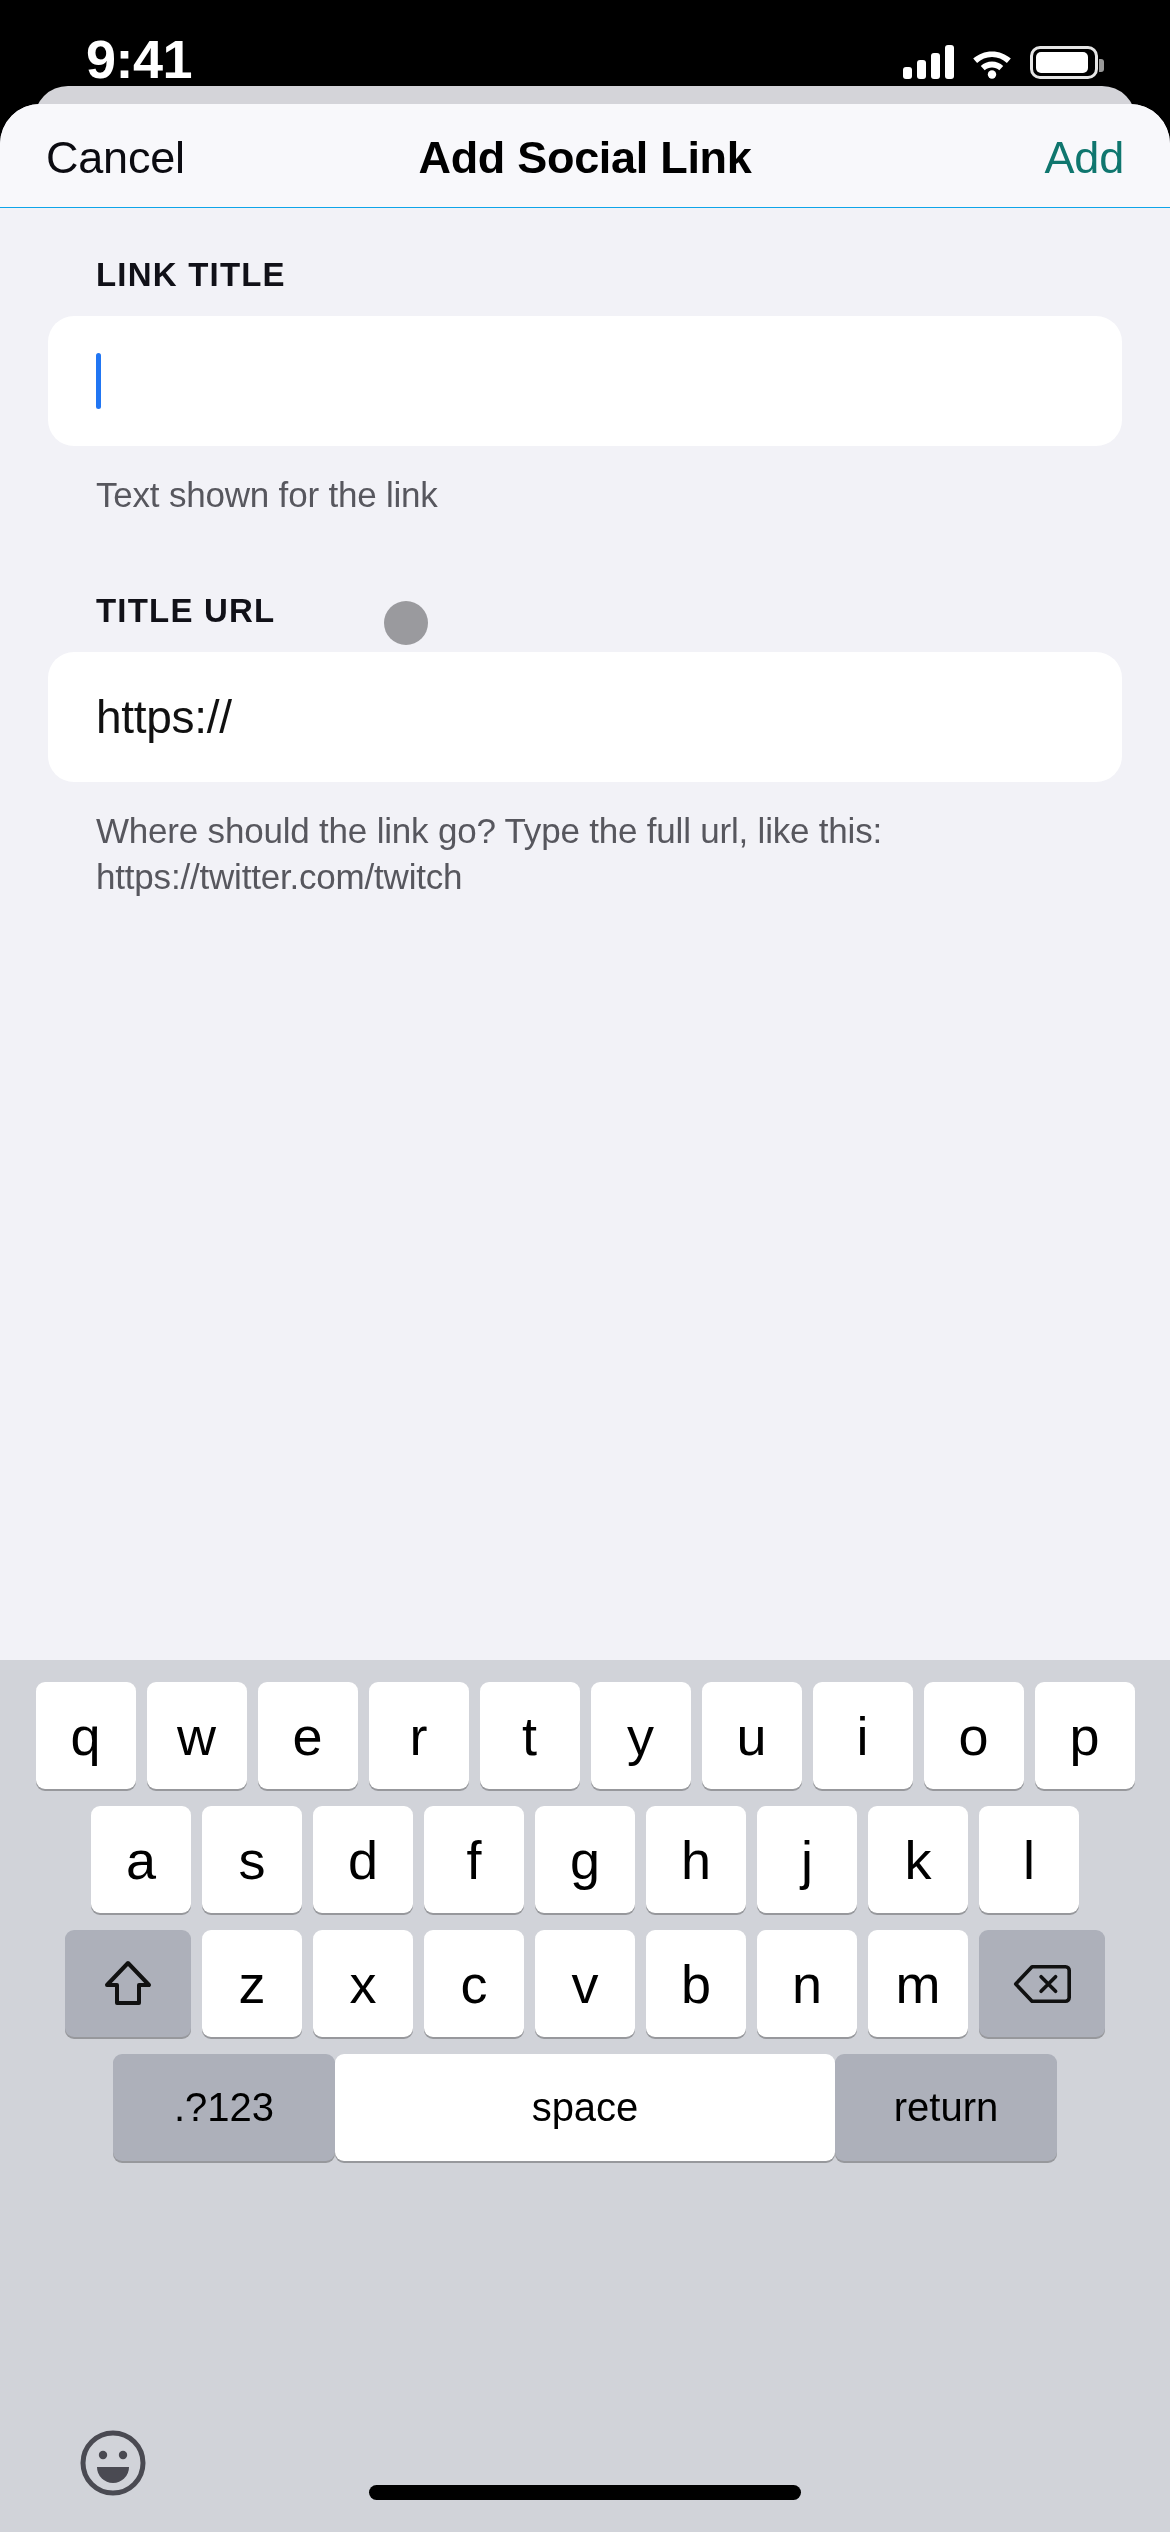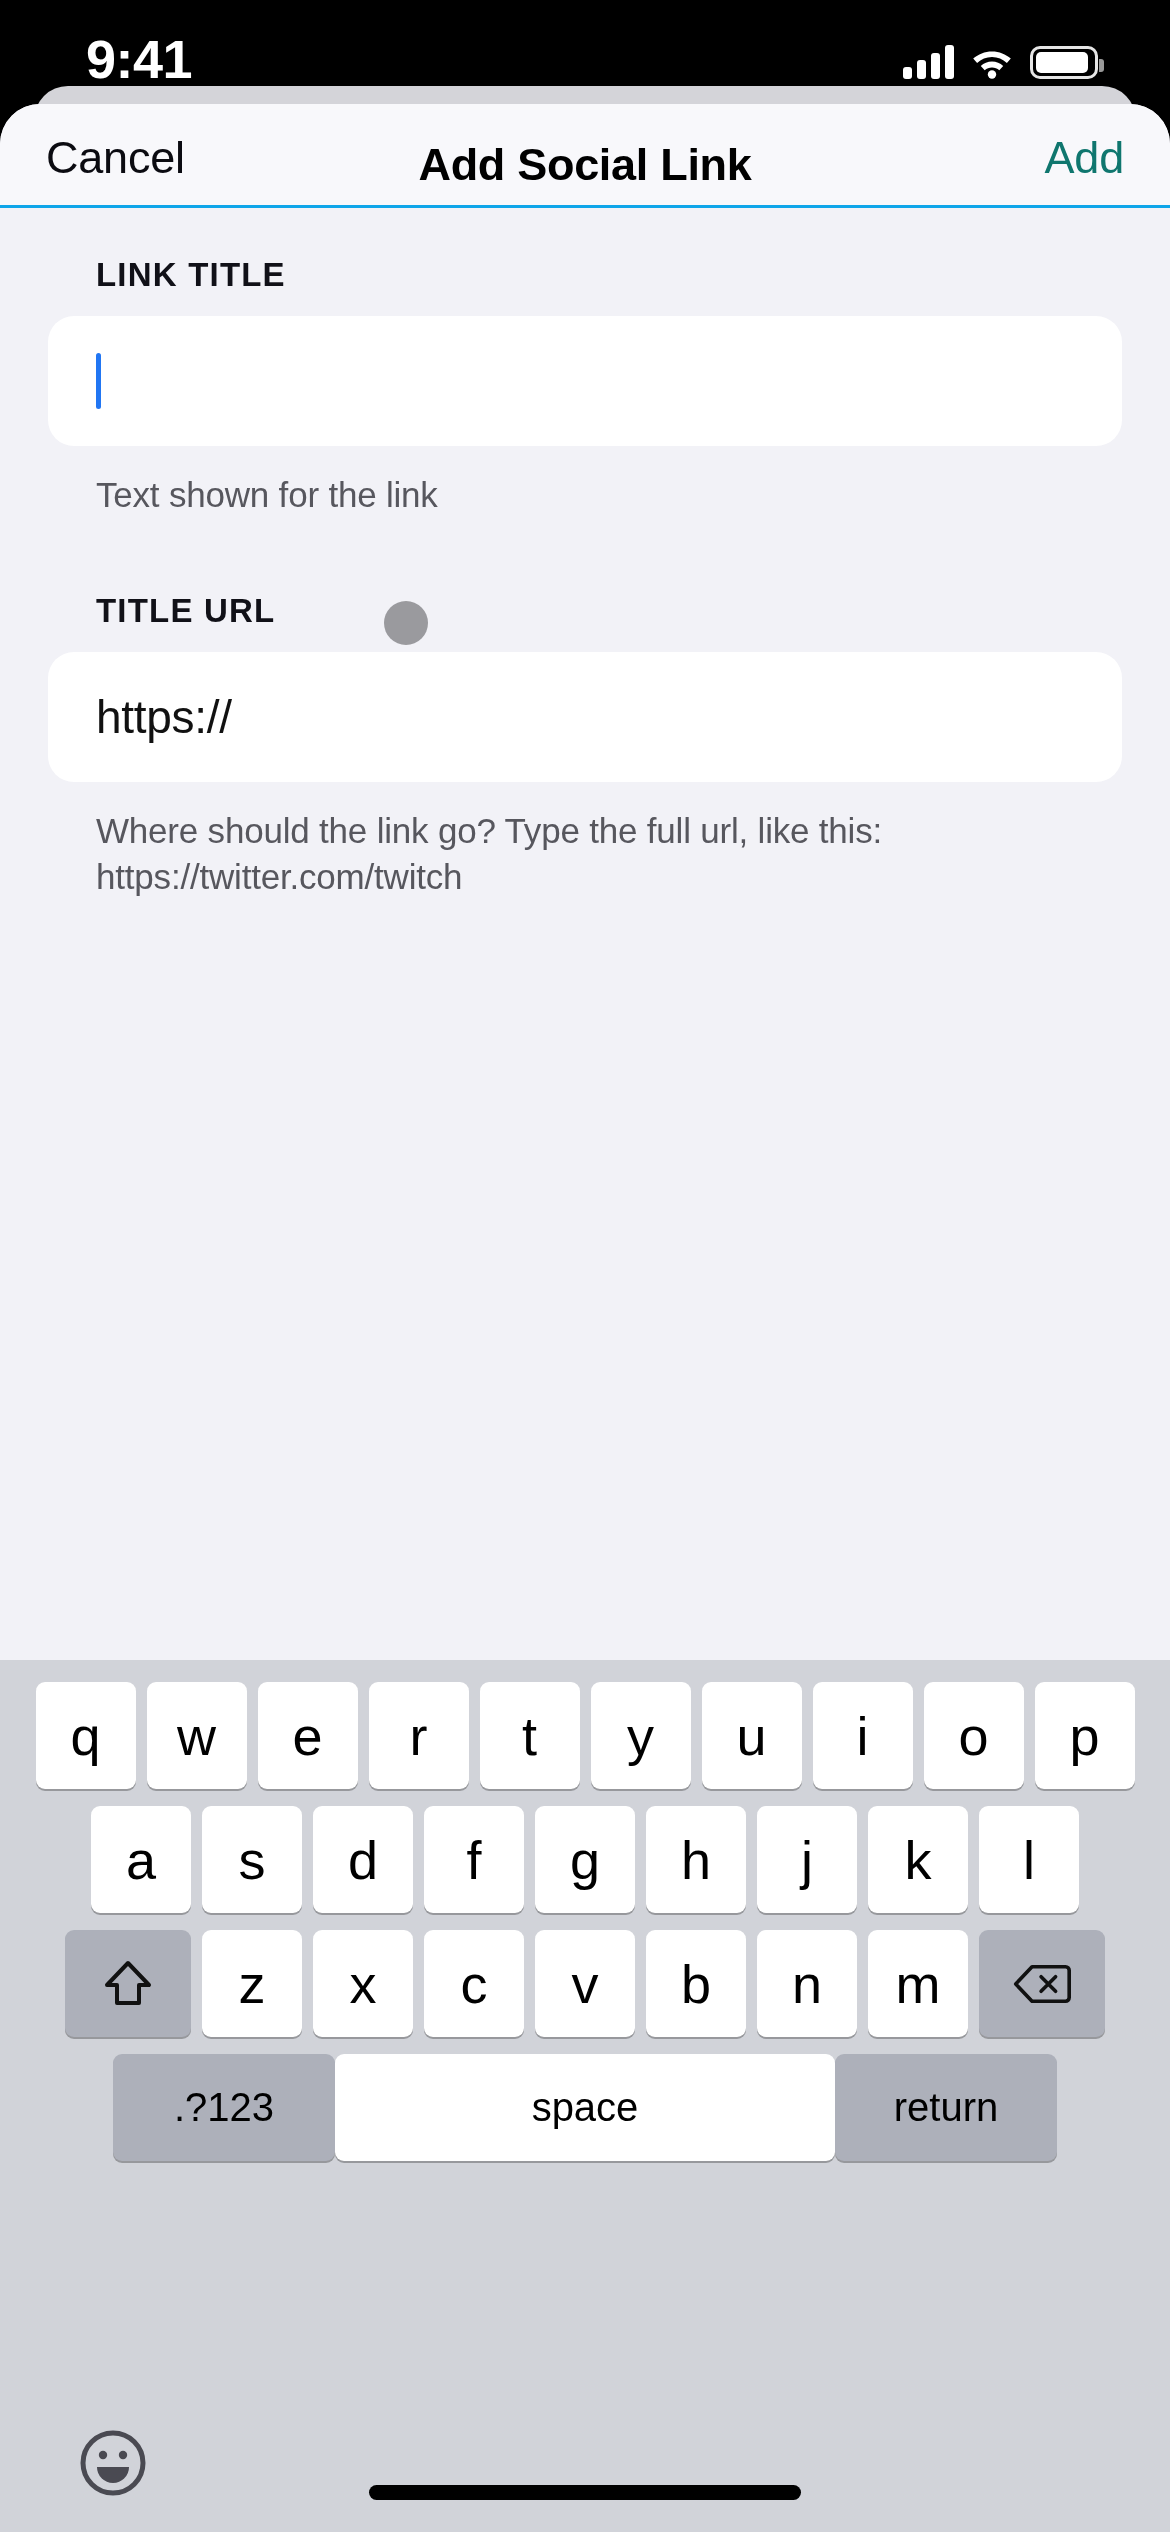--- a/index.html
+++ b/index.html
@@ -57,28 +57,28 @@
   
   .sheet {
     position:absolute; left:0; top:104px; width:1170px; height:2428px;
     background:#f2f2f7; border-radius:40px 40px 0 0; overflow:hidden;
   }
 
   
   .navbar {
     position:relative; width:1170px; height:104px;
     background:#f8f8fb;
-    border-bottom:3px solid #0ea5e9;
+    border-bottom:1px solid #0ea5e9;
   }
   .nav-cancel {
     position:absolute; left:46px; top:28px;
     font-size:45px; color:#0b0b11; letter-spacing:-0.2px;
   }
   .nav-title {
-    position:absolute; left:0; right:0; top:35px; text-align:center;
+    position:absolute; left:0; right:0; top:28px; text-align:center;
     font-size:45px; font-weight:700; color:#000; letter-spacing:-0.3px;
   }
   .nav-add {
     position:absolute; right:46px; top:28px;
     font-size:45px; color:#0f766e; letter-spacing:-0.2px;text-align:center;
   }
 
   
   .form { position:relative; width:1170px; background:#f2f2f7; padding-top:48px; }
 

